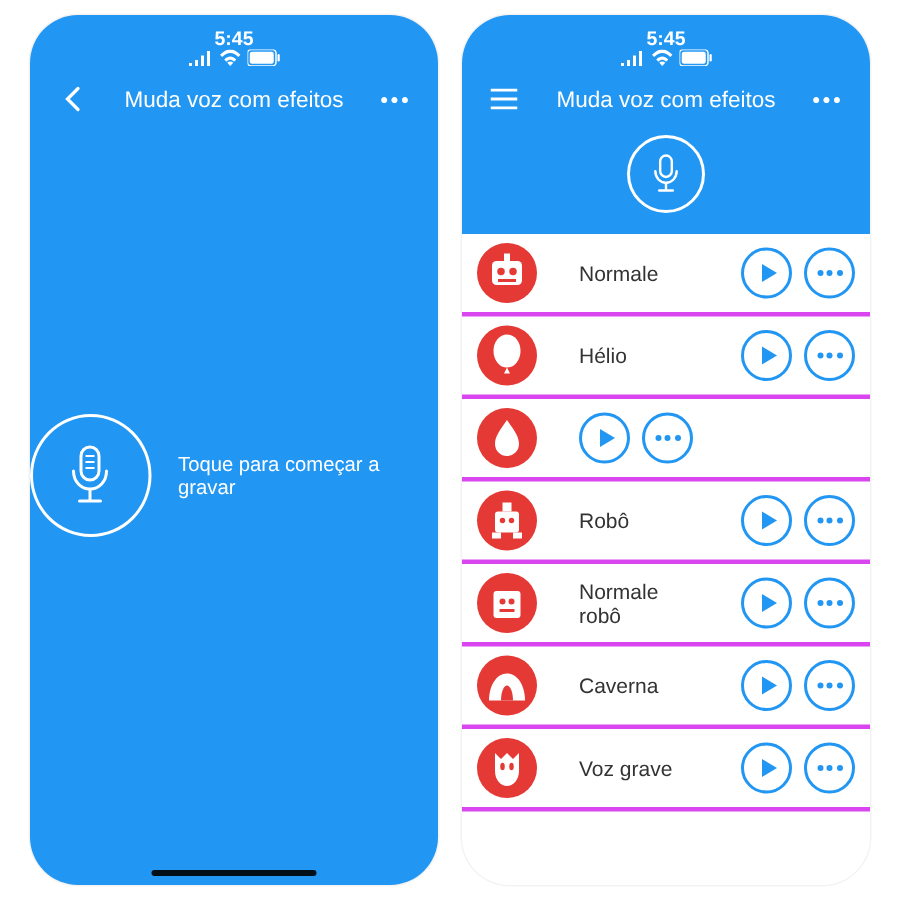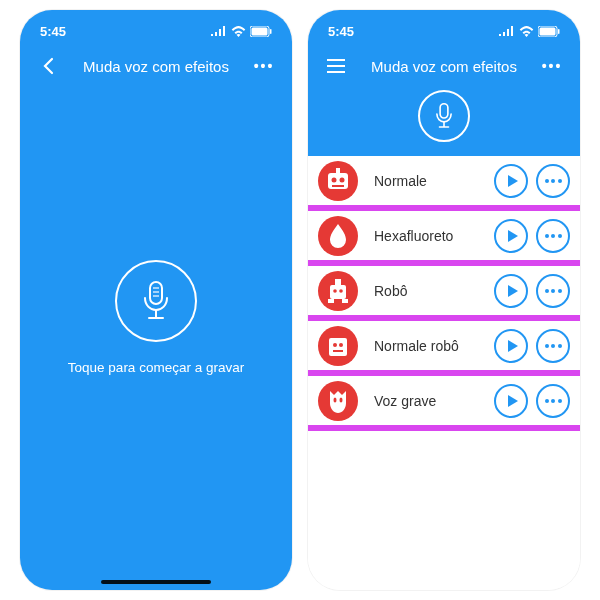--- a/index.html
+++ b/index.html
@@ -17,36 +17,36 @@
     overflow: hidden;
     background: #2196f3;
     position: relative;
     box-shadow: 0 0 0 1px rgba(0,0,0,0.05);
   }
   .phone-white { background: #fff; }
   .status-bar {
     height: 34px;
     display: flex; align-items: center; justify-content: space-between;
     padding: 8px 20px 0 20px;
-    color: #fff; font-size: 13px; font-weight: 600;
+    color: #fff; font-size: 13px; font-weight: 600; flex-direction: column;
   }
   .status-right { display: flex; gap: 4px; align-items: center; }
   .status-right svg { display: block; }
   .header {
     height: 44px;
     display: flex; align-items: center; justify-content: space-between;
     padding: 0 14px;
     color: #fff;
   }
   .header-title { font-size: 15px; font-weight: 400; }
   .icon-btn { width: 28px; height: 28px; display:flex;align-items:center;justify-content:center; }
   .dots { letter-spacing: 2px; font-weight: bold; font-size: 14px;}
   .record-body {
     position: absolute; top: 0; left: 0; right: 0; bottom: 0;
-    display: flex; flex-direction: column; align-items: center; justify-content: center;
+    display: flex; flex-direction: row; align-items: center; justify-content: center;
     gap: 18px; padding-top: 34px;
   }
   .mic-circle {
     width: 82px; height: 82px; border-radius: 50%;
     border: 2.5px solid #fff;
     display: flex; align-items: center; justify-content: center;
   }
   .mic-circle-sm {
     width: 52px; height: 52px; border-radius: 50%;
     border: 2px solid #fff;
@@ -59,22 +59,22 @@
     background: #2196f3; height: 146px;
     display:flex; flex-direction:column;
   }
   .mic-top-wrap { display:flex; justify-content:center; padding-top:2px;}
   .list {
     background:#fff; position:absolute; top:146px; left:0; right:0; bottom:0;
     overflow:hidden;
   }
   .row {
     height: 55px; display:flex; align-items:center;
-    padding: 0 10px; gap: 16px;
-    border-bottom: 6px solid #d946ef;
+    padding: 0 10px; gap: 28px;
+    border-bottom: 3px solid #d946ef;
   }
   .eff-icon {
     width: 40px; height:40px; border-radius:50%;
     background:#e53935; flex:0 0 40px;
     display:flex; align-items:center; justify-content:center;
   }
   .eff-label { flex:1; font-size:14px; color:#333; }
   .row-actions { display:flex; gap:8px; }
   .circ-btn {
     width:34px; height:34px; border-radius:50%;
@@ -196,24 +196,43 @@
               <span></span>
               <span></span>
               <span></span>
             </div>
           </div>
     </div>
       </div>
       <div class="row">
     <div class="eff-icon">
       <svg width="32" height="32" viewBox="0 0 32 32">
+            <use href="#ic-balloon"></use>
+          </svg>
+    </div>
+    <div class="eff-label">Hélio</div>
+    <div class="row-actions">
+      <div class="circ-btn">
+            <div class="play-tri"></div>
+          </div>
+      <div class="circ-btn">
+            <div class="more-dots">
+              <span></span>
+              <span></span>
+              <span></span>
+            </div>
+          </div>
+    </div>
+      </div>
+      <div class="row">
+    <div class="eff-icon">
+      <svg width="32" height="32" viewBox="0 0 32 32">
             <use href="#ic-drop"></use>
           </svg>
     </div>
-    <div class="eff-label">Hexafluoreto</div>
     <div class="row-actions">
       <div class="circ-btn">
             <div class="play-tri"></div>
           </div>
       <div class="circ-btn">
             <div class="more-dots">
               <span></span>
               <span></span>
               <span></span>
             </div>
@@ -240,20 +259,40 @@
           </div>
     </div>
       </div>
       <div class="row">
     <div class="eff-icon">
       <svg width="32" height="32" viewBox="0 0 32 32">
             <use href="#ic-robot-big"></use>
           </svg>
     </div>
     <div class="eff-label">Normale robô</div>
+    <div class="row-actions">
+      <div class="circ-btn">
+            <div class="play-tri"></div>
+          </div>
+      <div class="circ-btn">
+            <div class="more-dots">
+              <span></span>
+              <span></span>
+              <span></span>
+            </div>
+          </div>
+    </div>
+      </div>
+      <div class="row">
+    <div class="eff-icon">
+      <svg width="32" height="32" viewBox="0 0 32 32">
+            <use href="#ic-cave"></use>
+          </svg>
+    </div>
+    <div class="eff-label">Caverna</div>
     <div class="row-actions">
       <div class="circ-btn">
             <div class="play-tri"></div>
           </div>
       <div class="circ-btn">
             <div class="more-dots">
               <span></span>
               <span></span>
               <span></span>
             </div>

